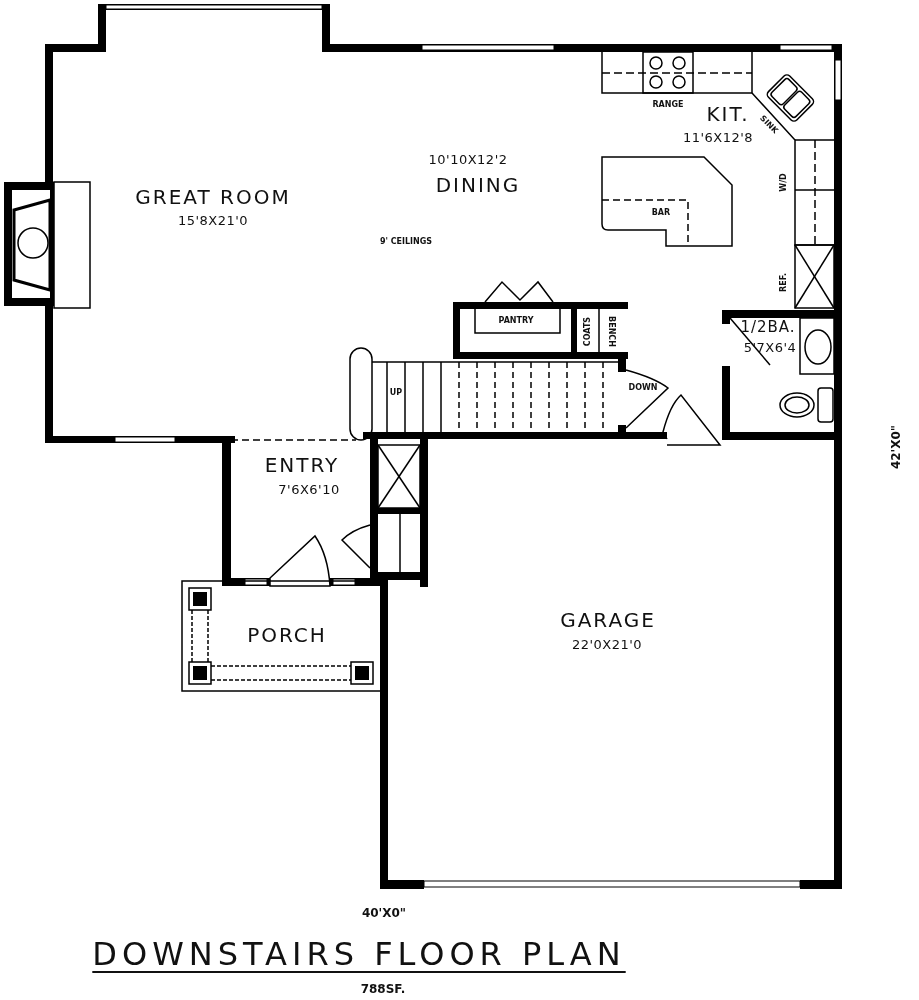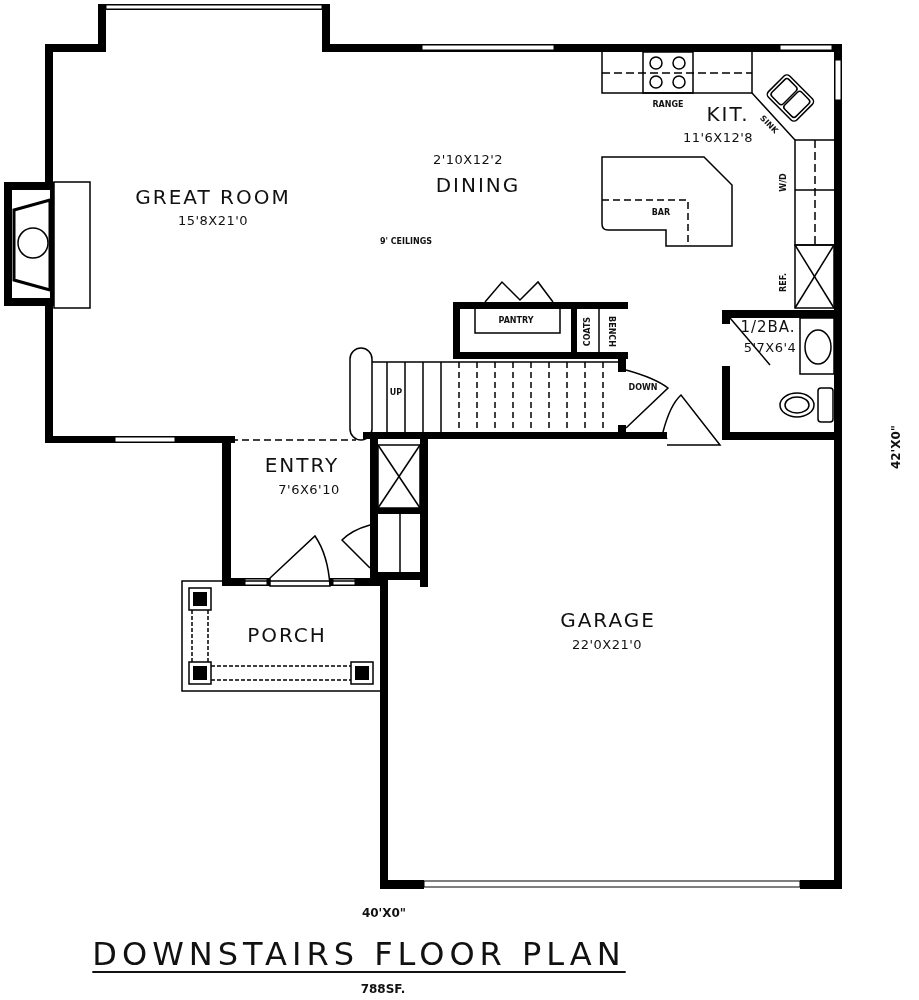--- a/index.html
+++ b/index.html
@@ -166,21 +166,21 @@
     <rect x="193" y="592" width="14" height="14"></rect>
     <rect x="193" y="666" width="14" height="14"></rect>
     <rect x="355" y="666" width="14" height="14"></rect>
   </g>
 </svg>
 
 <div class="lbl room-name" style="left:213px;top:185px;">GREAT ROOM</div>
 <div class="lbl room-dim" style="left:213px;top:213px;">15'8X21'0</div>
 
 <div class="lbl room-name" style="left:478px;top:125px;margin-top:48px;">DINING</div>
-<div class="lbl room-dim" style="left:468px;top:152px;">2'10X12'2</div>
+<div class="lbl room-dim" style="left:468px;top:152px;">10'10X12'2</div>
 <div class="lbl fixture" style="left:406px;top:237px;">9' CEILINGS</div>
 
 <div class="lbl room-name" style="left:728px;top:102px;">KIT.</div>
 <div class="lbl room-dim" style="left:718px;top:130px;">11'6X12'8</div>
 <div class="lbl fixture" style="left:668px;top:100px;">RANGE</div>
 <div class="lbl fixture" style="left:769px;top:120px;transform:translateX(-50%) rotate(45deg);">SINK</div>
 <div class="lbl fixture" style="left:661px;top:208px;">BAR</div>
 <div class="lbl fixture vert" style="left:783px;top:178px;">W/D</div>
 <div class="lbl fixture vert" style="left:783px;top:278px;">REF.</div>
 

